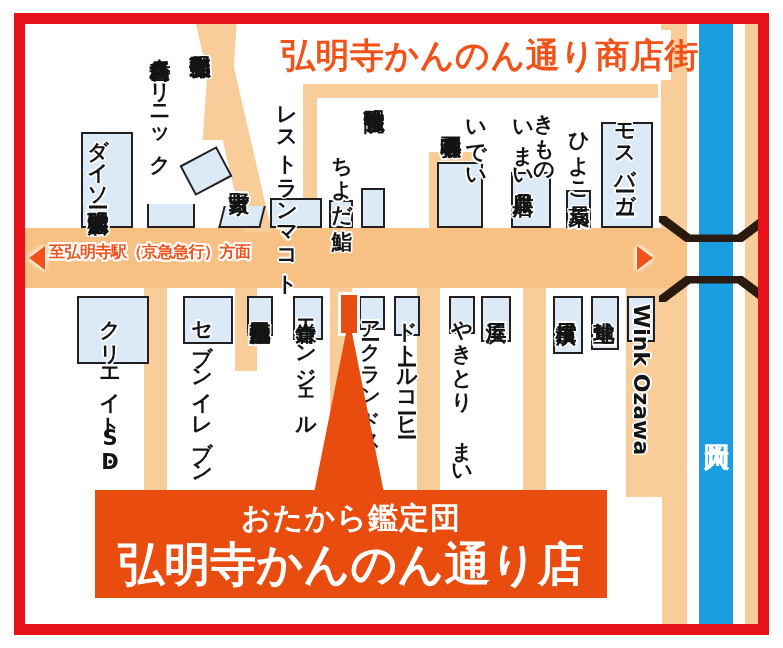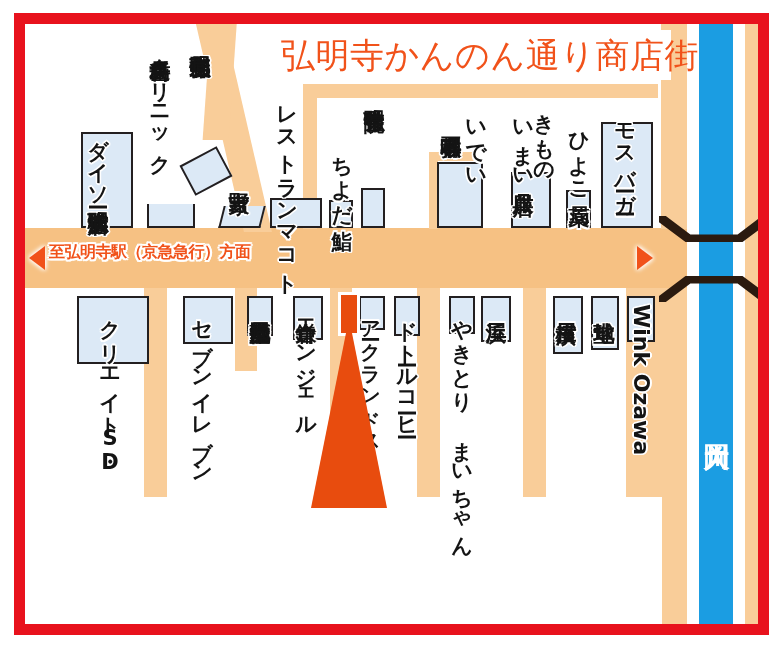--- a/index.html
+++ b/index.html
@@ -76,21 +76,21 @@
   }
 
   
   .title-band{
     position:absolute;
     background:#ffffff;
   }
   .title-text{
     position:absolute;
     color:#f1521a;
-    font-weight:400;
+    font-weight:700;
     white-space:nowrap;
     letter-spacing:0.5px;
   }
 
   
   .dir{
     position:absolute;
     color:#f1521a;
     font-weight:900;
     white-space:nowrap;
@@ -264,15 +264,19 @@
     <div class="vlabel" style="left:568px; top:282px; font-size:21px;">地球堂</div>
 
     <div class="bld" style="left:602px; top:272px; width:28px; height:46px;"></div>
     <div class="vlabel lat" style="left:605px; top:280px; font-size:22px;">Wink Ozawa</div>
 
     <div class="pointer-stem" style="left:313px; top:268px; width:22px; height:44px;"></div>
     <svg class="pointer-tri" style="left:284px; top:294px; width:80px; height:190px;" viewBox="0 0 80 190" preserveAspectRatio="none">
       <polygon points="40,0 78,190 2,190" fill="#e84c0e"></polygon>
     </svg>
 
+    <div class="callout" style="left:70px; top:466px; width:512px; height:108px;">
+      <div class="sub" style="font-size:30px; line-height:40px; padding-top:8px;">おたから鑑定団</div>
+      <div class="main" style="font-size:46px; line-height:52px;">弘明寺かんのん通り店</div>
+    </div>
 
   </div>
 </div>
 
 </body></html>

